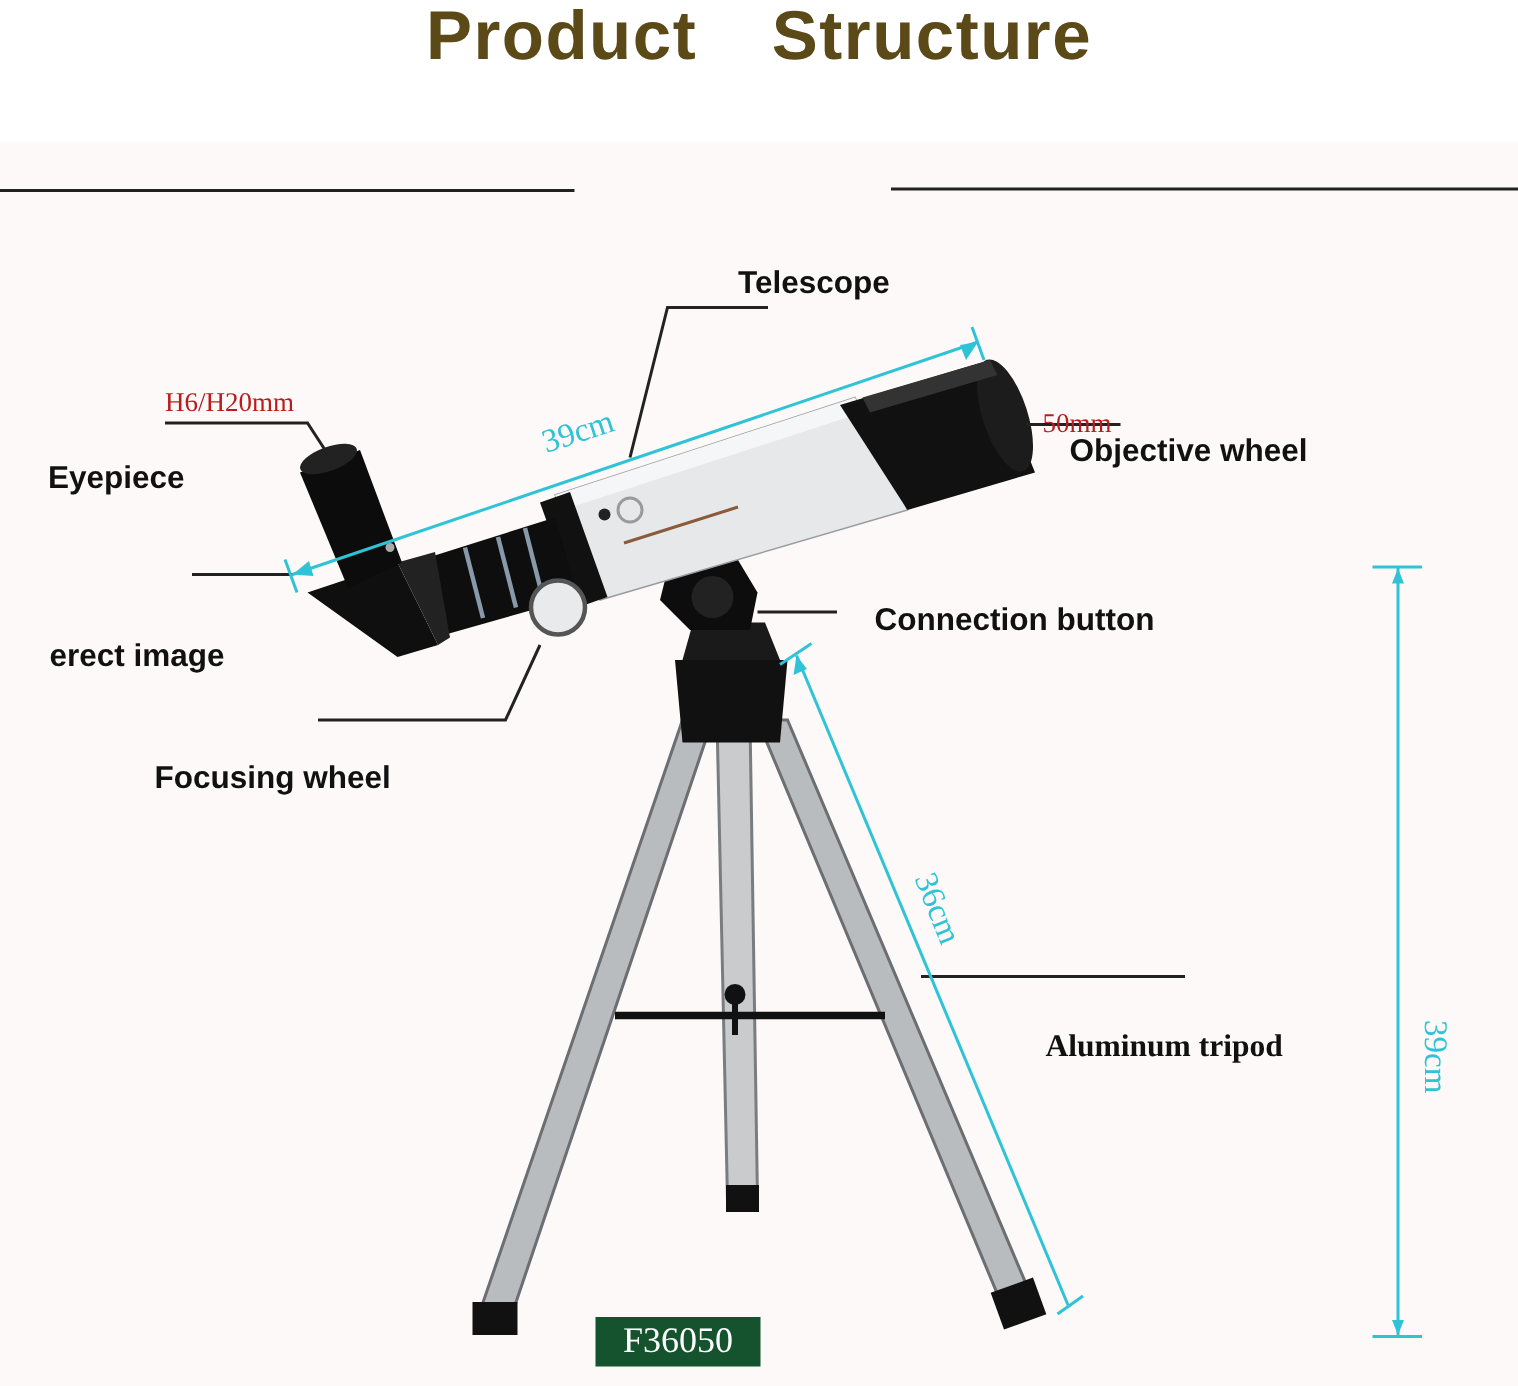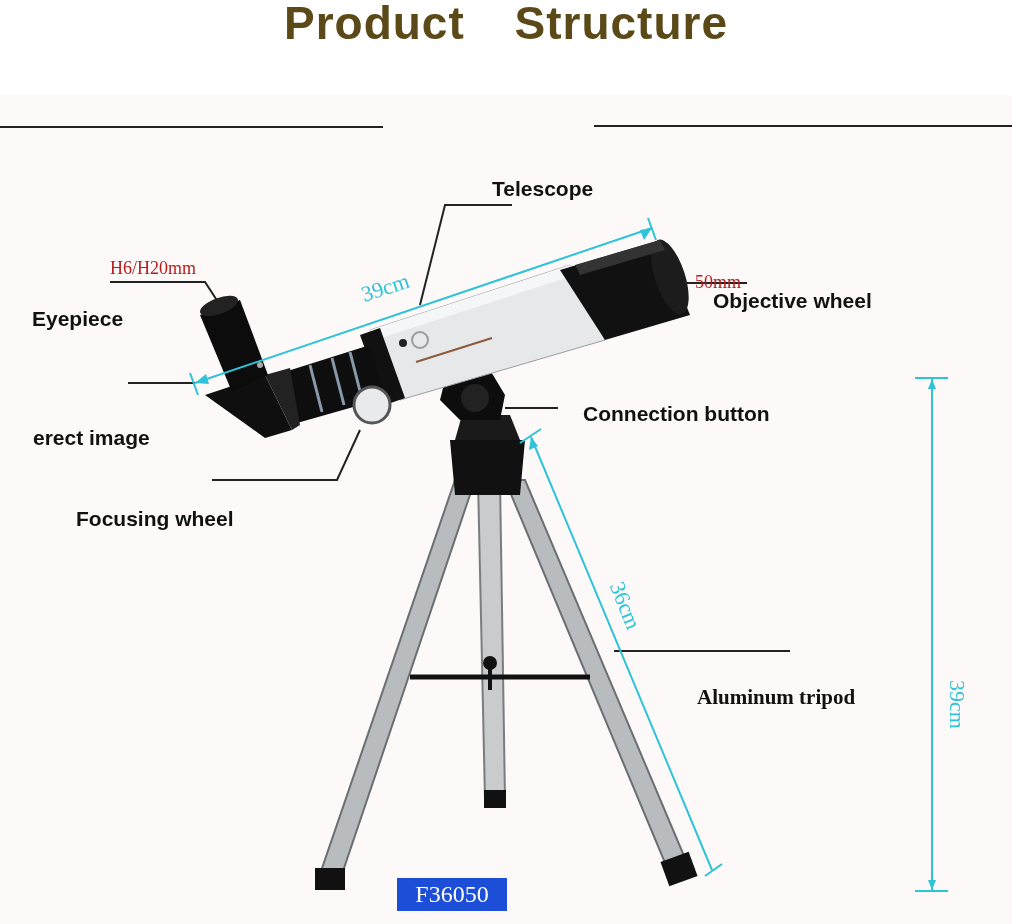--- a/index.html
+++ b/index.html
@@ -25,21 +25,21 @@
   .spec {
     position: absolute; font-family: "Liberation Serif", serif;
     font-size: 18px; color: #b91c1c; white-space: nowrap;
   }
   .dim {
     position: absolute; font-family: "Liberation Serif", serif;
     font-size: 22px; color: #2ec3d6; white-space: nowrap;
   }
   .model-badge {
     position: absolute; left: 397px; top: 878px; width: 110px; height: 33px;
-    background: #1d4ed8; color: #fff; font-family: "Liberation Serif", serif;
+    background: #14532d; color: #fff; font-family: "Liberation Serif", serif;
     font-size: 24px; text-align: center; line-height: 33px;
   }
   svg.art { position: absolute; left: 0; top: 0; }
 </style>
 </head>
 <body>
 
 <div class="canvas-bg"></div>
 
 <div class="title">Product    Structure</div>
@@ -124,21 +124,21 @@
     <line x1="915" y1="891" x2="948" y2="891"></line>
     <polygon points="932,379 928,389 936,389" stroke="none"></polygon>
     <polygon points="932,890 928,880 936,880" stroke="none"></polygon>
   </g>
 </svg>
 
 <div class="label" style="left:492px; top:177px;">Telescope</div>
 <div class="spec" style="left:110px; top:258px;">H6/H20mm</div>
 <div class="label" style="left:32px; top:307px;">Eyepiece</div>
 <div class="label" style="left:33px; top:382px;margin-top:44px;">erect image</div>
-<div class="label" style="left:76px; top:507px;">Focusing wheel</div>
+<div class="label" style="left:103px; top:507px;">Focusing wheel</div>
 <div class="spec" style="left:695px; top:272px;">50mm</div>
 <div class="label" style="left:713px; top:289px;">Objective wheel</div>
 <div class="label" style="left:583px; top:402px;">Connection button</div>
 <div class="label" style="left:697px; top:685px;font-family:Liberation Serif, serif;">Aluminum tripod</div>
 
 <div class="dim" style="left:358px; top:283px; transform:rotate(-18deg); transform-origin:left top;">39cm</div>
 <div class="dim" style="left:628px; top:578px; transform:rotate(68deg); transform-origin:left top;">36cm</div>
 <div class="dim" style="left:970px; top:680px; transform:rotate(90deg); transform-origin:left top;">39cm</div>
 
 <div class="model-badge">F36050</div>

